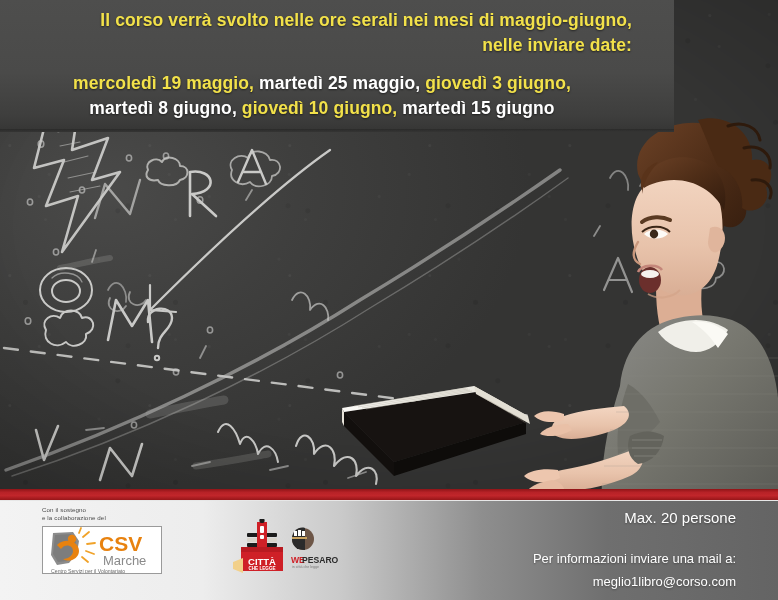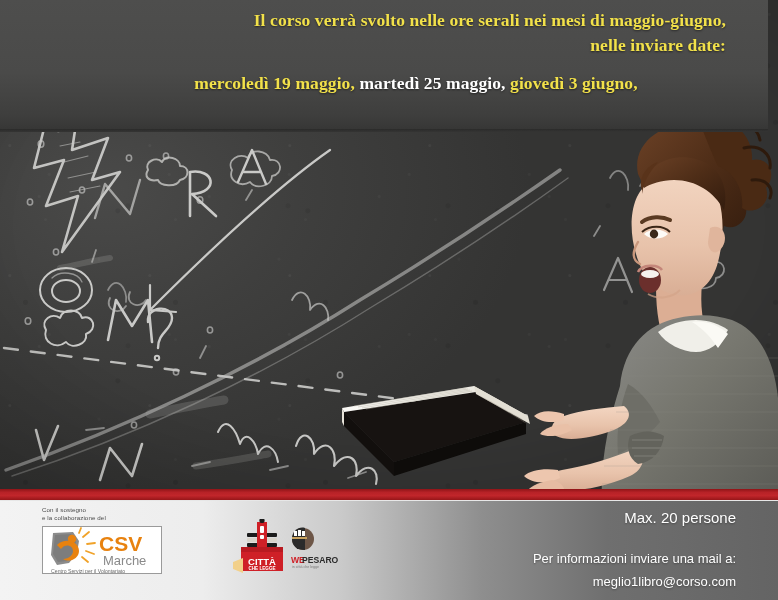--- a/index.html
+++ b/index.html
@@ -35,23 +35,22 @@
     opacity:.9;
   }
   .board-vignette{
     position:absolute;inset:0;
     background:radial-gradient(ellipse 120% 110% at 50% 45%, rgba(0,0,0,0) 40%, rgba(0,0,0,.45) 100%);
   }
   .chalk-svg{position:absolute;left:0;top:0;width:778px;height:500px;}
 
   
   .header-band{
-    position:absolute;left:0;top:0;width:768px;height:132px;
+    position:absolute;left:0;top:0;width:674px;height:132px;
     background:linear-gradient(180deg,#4e4e4d 0%,#4a4a49 55%,#3e3e3d 88%,#353534 100%);
-    font-family:Liberation Serif, serif;
   }
   .header-band::after{
     content:"";position:absolute;left:0;right:0;bottom:0;height:3px;
     background:linear-gradient(180deg,rgba(0,0,0,.22),rgba(0,0,0,0));
   }
   .header-inner{
     position:absolute;right:42px;top:8px;width:620px;text-align:right;
   }
   .hl{
     font-weight:bold;font-size:17.5px;line-height:25px;letter-spacing:.1px;
@@ -330,20 +329,23 @@
   </svg>
 
   <div class="header-band">
     <div class="header-inner">
       <div class="hl">Il corso verrà svolto nelle ore serali nei mesi di maggio-giugno,</div>
       <div class="hl">nelle inviare date:</div>
       <div class="dates">
         <div class="dl">
           <span class="y">mercoledì 19 maggio,</span><span> martedì 25 maggio,</span><span class="y"> giovedì 3 giugno,</span>
         </div>
+        <div class="dl">
+          <span>martedì 8 giugno,</span><span class="y"> giovedì 10 giugno,</span><span> martedì 15 giugno</span>
+        </div>
       </div>
     </div>
   </div>
 
   <div class="red-bar"></div>
   <div class="red-bar-hi"></div>
 
   <div class="footer">
 
     <div class="footer-left">

